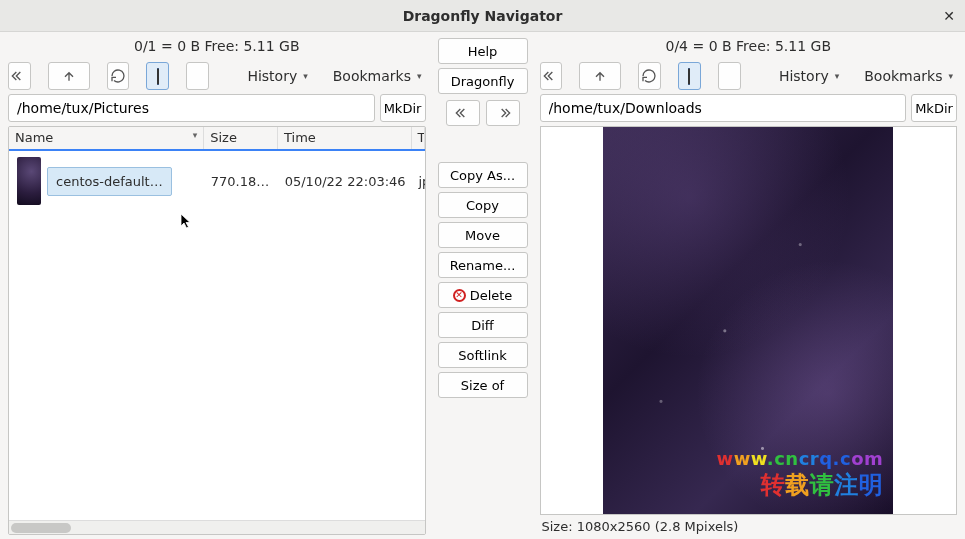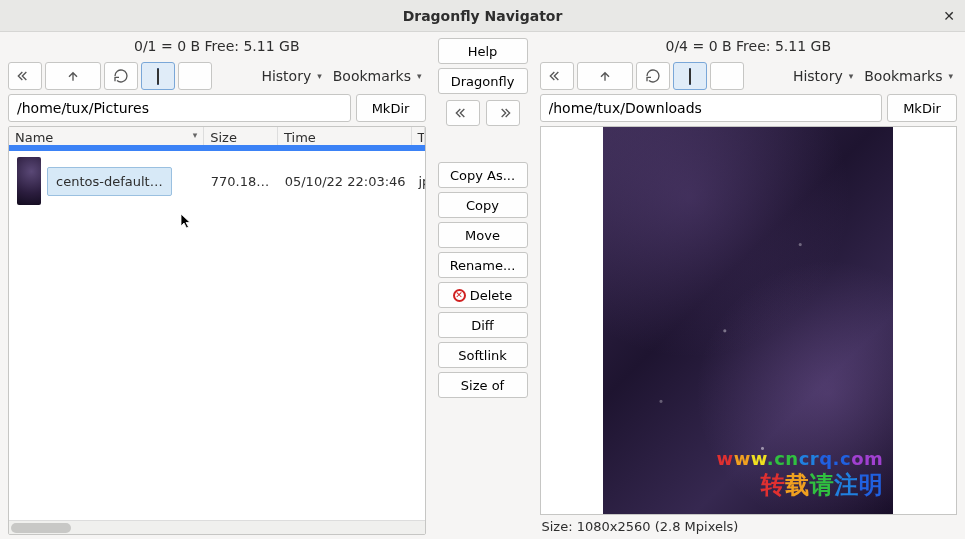--- a/index.html
+++ b/index.html
@@ -4,32 +4,32 @@
 <style>
   * { box-sizing: border-box; margin: 0; padding: 0; font-family: "DejaVu Sans", "Liberation Sans", sans-serif; }
   body { background: #f6f5f4; width: 965px; height: 539px; overflow: hidden; color: #2e2e2e; }
   .titlebar { height: 32px; background: #e8e8e6; display: flex; align-items: center; justify-content: center; position: relative; border-bottom: 1px solid #d6d6d4; }
   .titlebar .title { font-weight: 600; font-size: 14px; }
   .titlebar .close { position: absolute; right: 10px; font-size: 14px; line-height: 1; cursor: pointer; }
   .main { display: flex; height: calc(100% - 32px); }
   .pane { flex: 1; display: flex; flex-direction: column; padding: 6px 8px 4px; min-width: 0; }
   .center { width: 98px; display: flex; flex-direction: column; align-items: center; padding: 6px 4px; gap: 2px; }
   .status-row { text-align: center; font-size: 14px; margin-bottom: 4px; height: 20px; }
-  .toolbar { display: flex; gap: 3px; align-items: center; margin-bottom: 4px; }
+  .toolbar { display: flex; gap: 17px; align-items: center; margin-bottom: 4px; }
   .btn { background: #fefefe; border: 1px solid #c6c6c4; border-radius: 3px; height: 28px; display: inline-flex; align-items: center; justify-content: center; font-size: 13px; cursor: pointer; padding: 0 6px; }
   .btn.icon { width: 34px; padding: 0; }
   .btn.wide { width: 56px; }
   .btn.active { background: #e0ecf8; border-color: #7aa7d8; }
   .dropdown { display: inline-flex; align-items: center; gap: 4px; font-size: 14px; cursor: pointer; padding: 0 4px; height: 28px; }
   .caret::after { content: "▾"; font-size: 9px; margin-left: 2px; color: #555; }
   .pathrow { display: flex; gap: 5px; margin-bottom: 4px; }
   .pathinput { flex: 1; border: 1px solid #c6c6c4; border-radius: 3px; background: #fff; height: 28px; padding: 0 8px; font-size: 14px; }
-  .mkdir { width: 70px; }
+  .mkdir { width: 46px; }
   .filetable { flex: 1; border: 1px solid #c6c6c4; border-radius: 2px; background: #fff; display: flex; flex-direction: column; overflow: hidden; position: relative; }
-  .tblhead { display: flex; background: #f6f5f4; border-bottom: 6px solid #3b82f6; height: 24px; font-size: 13px; }
+  .tblhead { display: flex; background: #f6f5f4; border-bottom: 2px solid #3b82f6; height: 24px; font-size: 13px; }
   .th { padding: 3px 6px; border-right: 1px solid #ddd; white-space: nowrap; overflow: hidden; position: relative; }
   .th.sort::after { content: "▾"; position: absolute; right: 6px; font-size: 9px; color: #666; }
   .tbody { flex: 1; overflow: hidden; position: relative; }
   .row { display: flex; align-items: center; height: 60px; font-size: 13px; }
   .row.sel .cell.namecell .fname { background: #d7e9f7; border: 1px solid #9ac0e0; border-radius: 2px; padding: 6px 8px; display: inline-block; }
   .cell { padding: 0 6px; white-space: nowrap; overflow: hidden; text-overflow: ellipsis; }
   .thumb { width: 24px; height: 48px; background: radial-gradient(circle at 60% 30%, #5a4876, #2b1d3e 60%, #120b1e); border-radius: 2px; margin-left: 8px; flex: 0 0 24px; }
   .cursor { position: absolute; left: 171px; top: 62px; pointer-events: none; }
   .hscroll { height: 14px; background: #f0f0ee; border-top: 1px solid #ddd; display:flex; align-items:center; }
   .hscroll .thumbh { width: 60px; height: 10px; background: #c8c8c6; border-radius: 5px; margin-left: 2px;}

